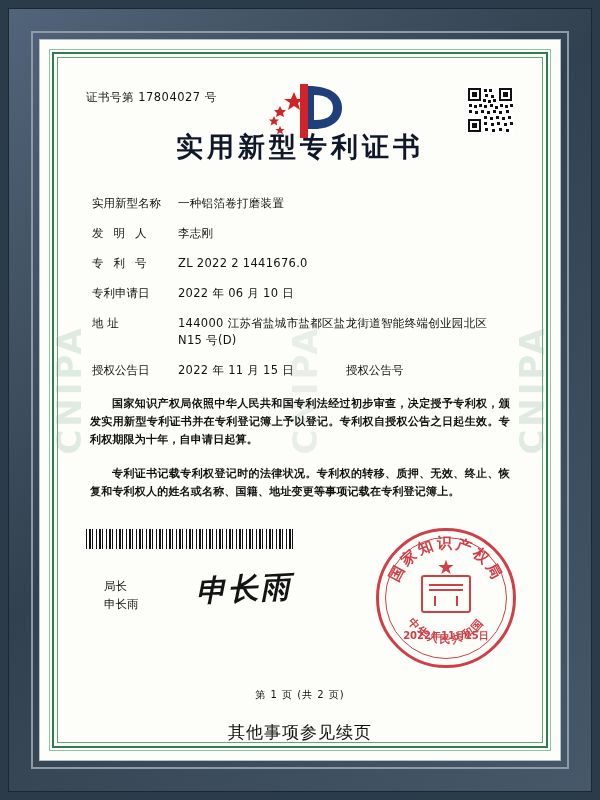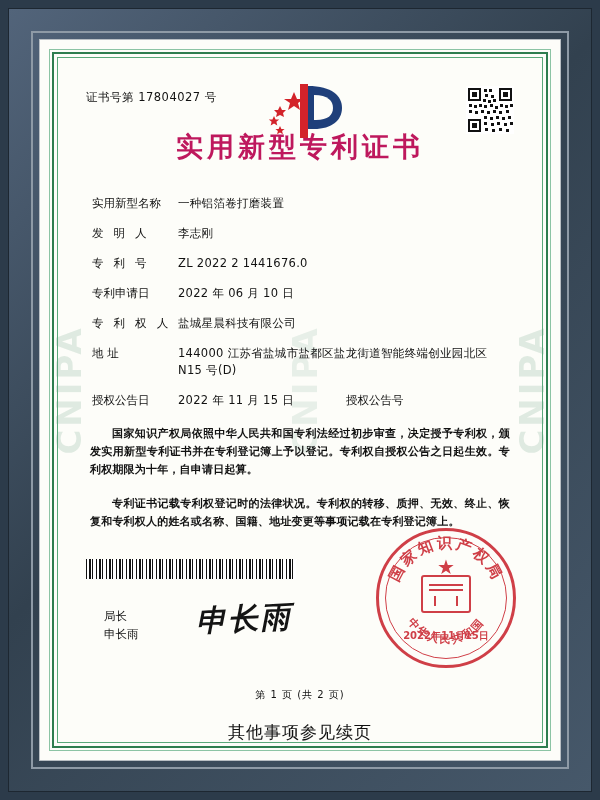--- a/index.html
+++ b/index.html
@@ -120,21 +120,21 @@
     height: 48px;
   }
 
   .title {
     text-align: center;
     font-family: "DejaVu Serif", "Liberation Serif", serif;
     font-size: 27px;
     font-weight: bold;
     letter-spacing: 4px;
     margin-top: 24px;
-    color: #be185d;
+    color: #0f172a;
   }
 
   .fields {
     margin-top: 30px;
     padding-left: 6px;
   }
   .field-row {
     display: flex;
     align-items: flex-start;
     margin-bottom: 13px;
@@ -406,24 +406,20 @@
           <div class="field-row">
             <div class="field-label spread">专 利 号</div>
             <div class="field-value">ZL 2022 2 1441676.0</div>
           </div>
 
           <div class="field-row">
             <div class="field-label">专利申请日</div>
             <div class="field-value">2022 年 06 月 10 日</div>
           </div>
 
-          <div class="field-row">
-            <div class="field-label spread">专 利 权 人</div>
-            <div class="field-value">盐城星晨科技有限公司</div>
-          </div>
 
           <div class="field-row">
             <div class="field-label">地        址</div>
             <div class="field-value">144000 江苏省盐城市盐都区盐龙街道智能终端创业园北区 N15 号(D)</div>
           </div>
 
           <div class="field-row">
             <div class="field-label">授权公告日</div>
             <div class="field-value">2022 年 11 月 15 日</div>
             <div class="inline-pair">

